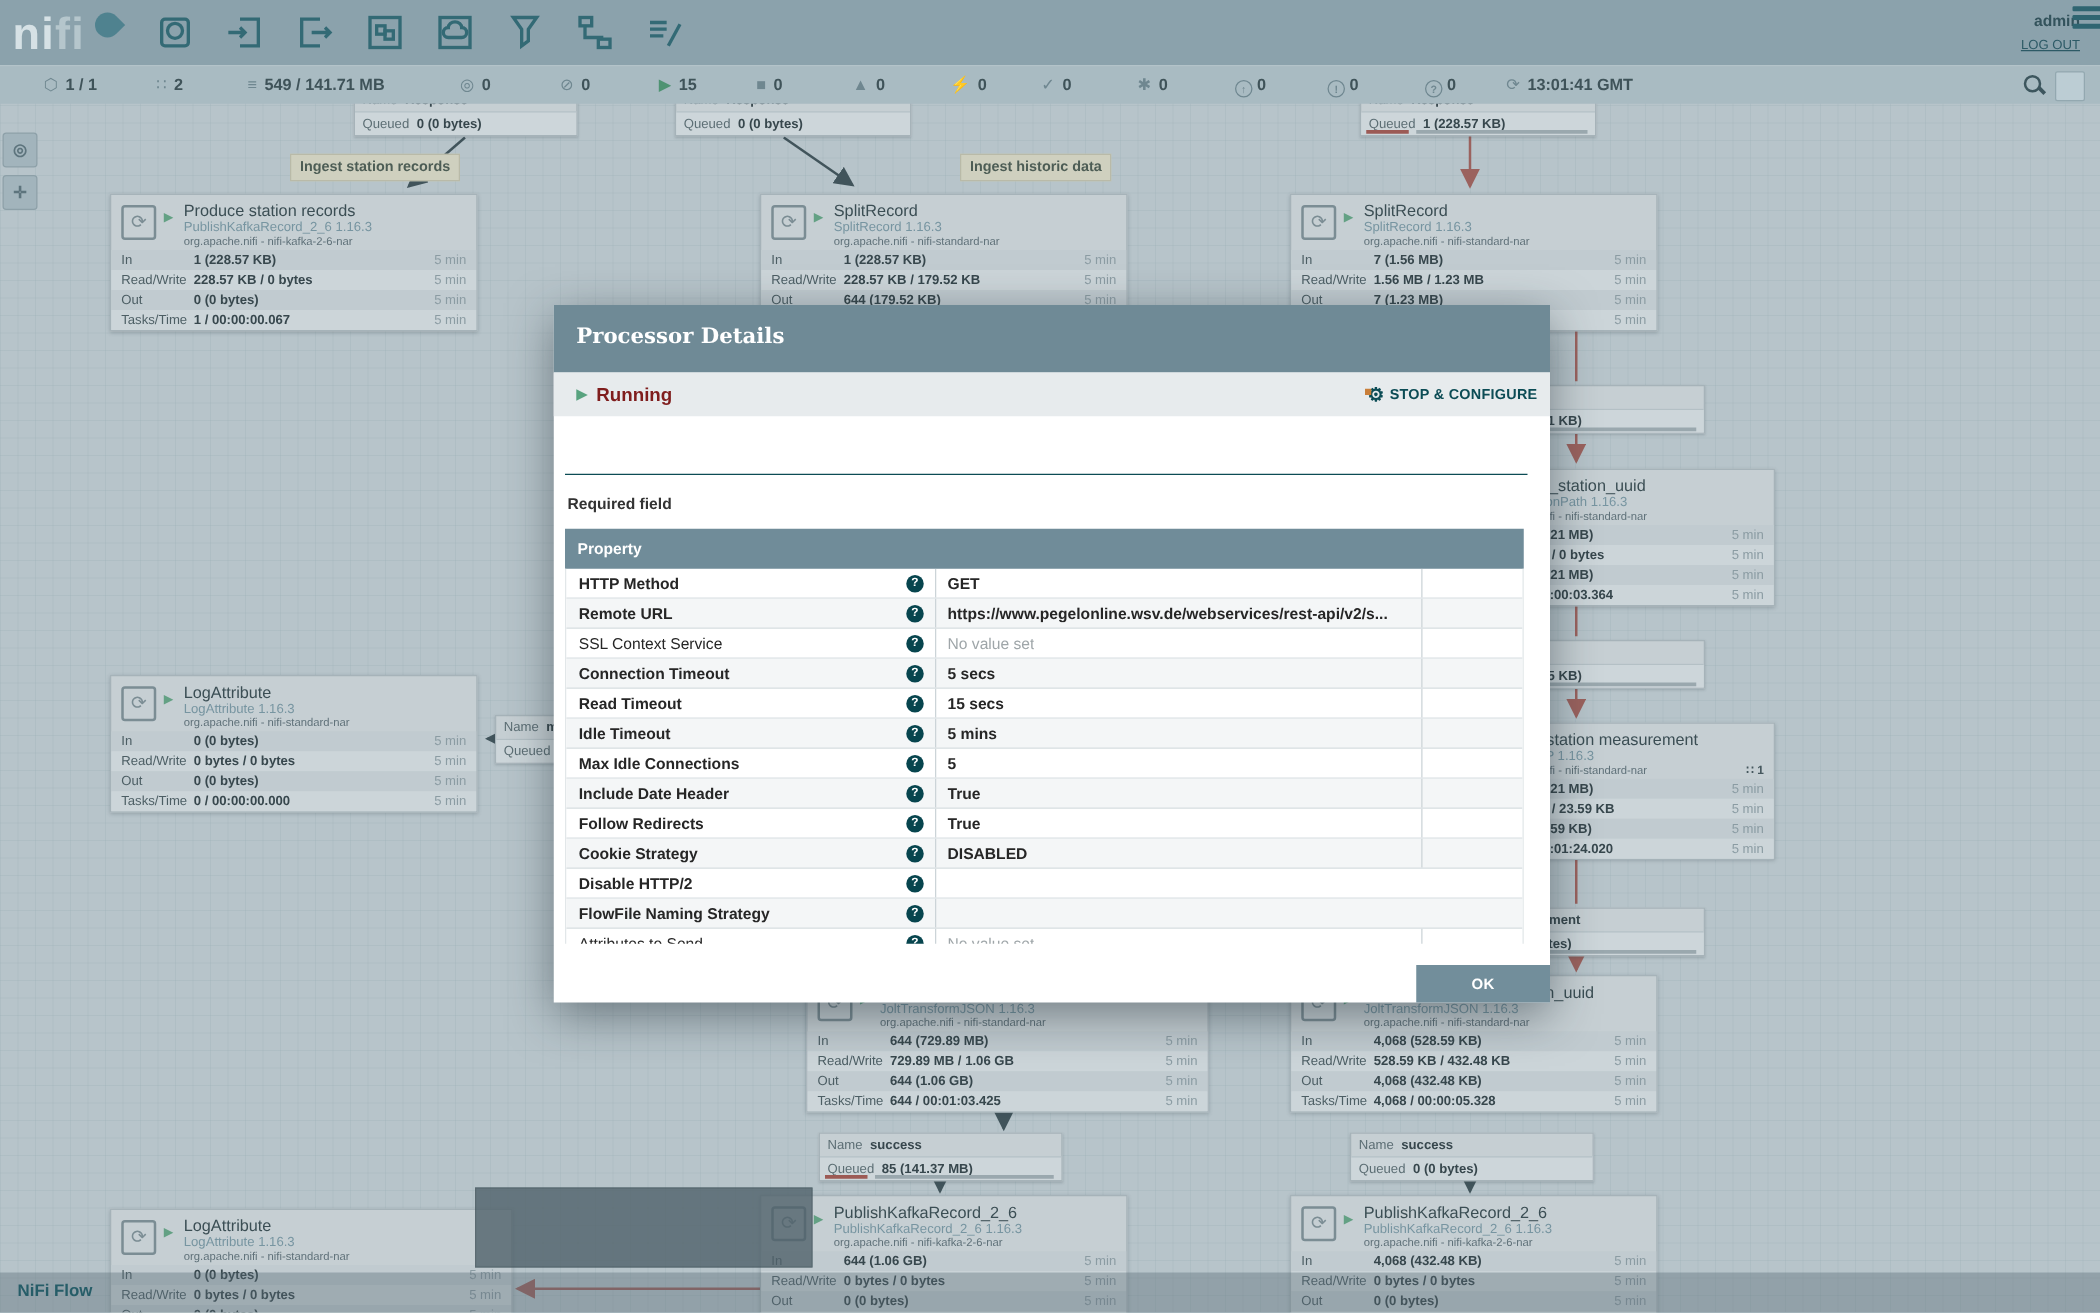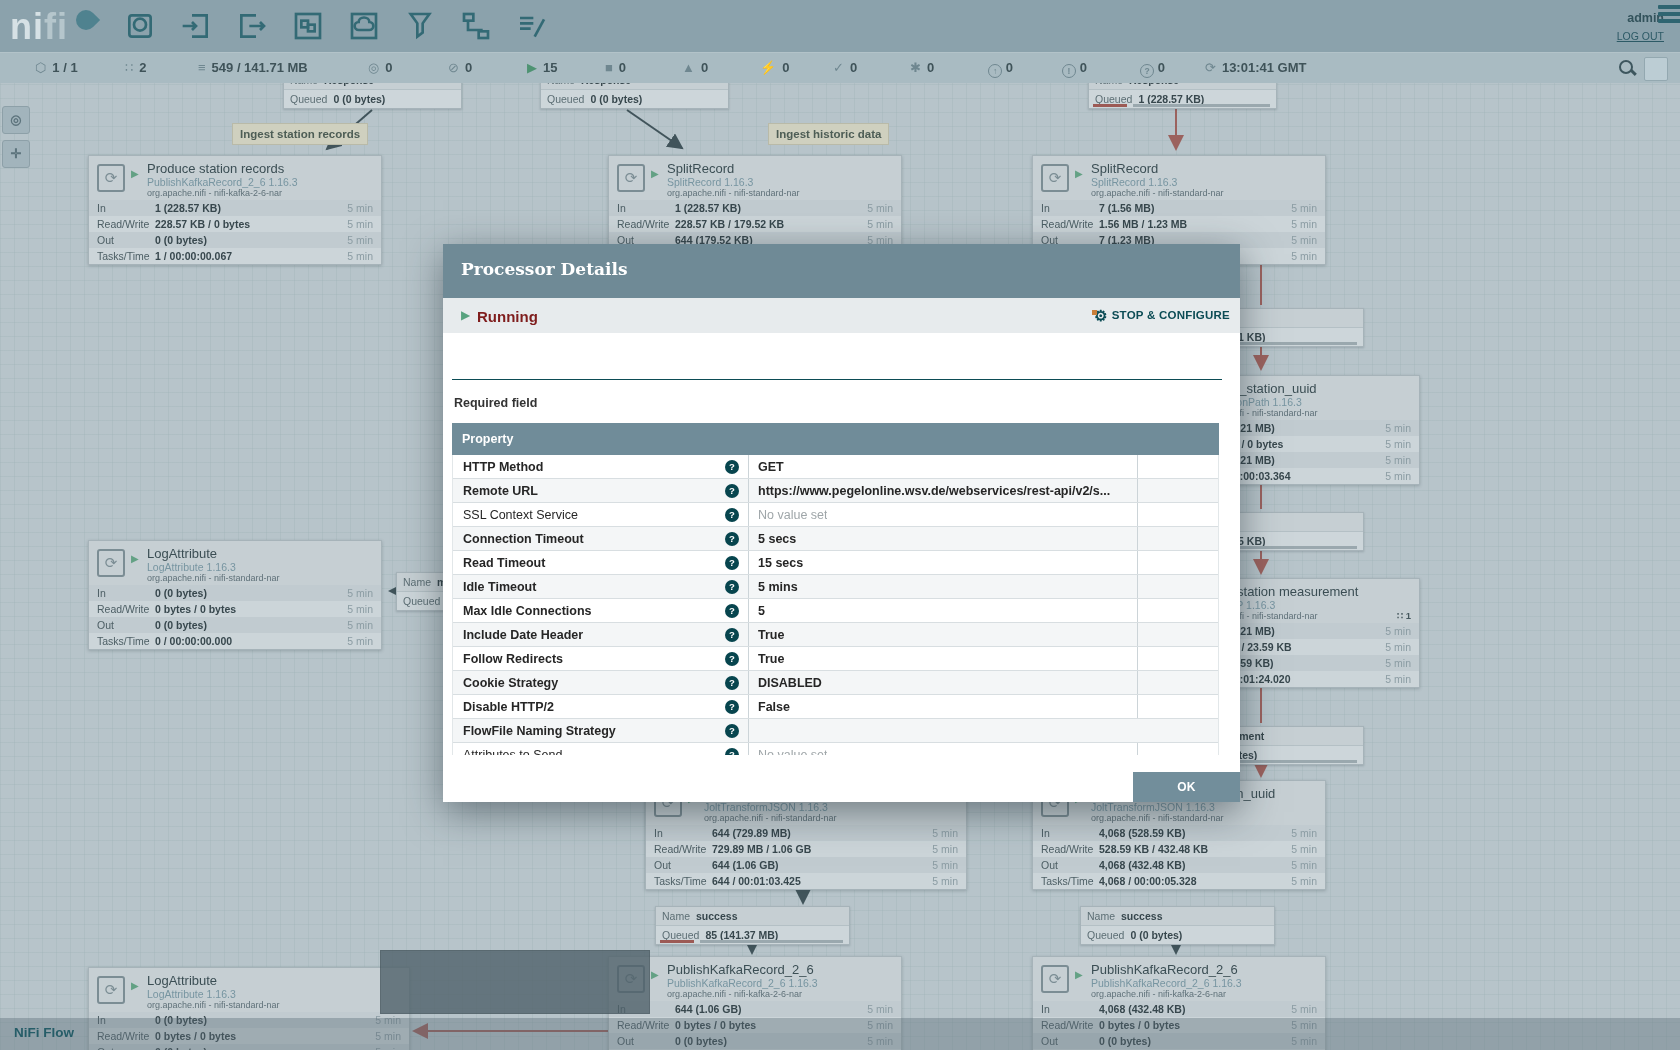--- a/index.html
+++ b/index.html
@@ -502,23 +502,20 @@
     <div class="tc2">
               <span class="pv">DISABLED</span>
             </div>
     <div class="tc3"></div>
           </div>
           <div class="trow">
             <div class="tc1">
       <span class="pn">Disable HTTP/2</span>
       <span class="qico">?</span>
     </div>
-    <div class="tc2">
-              <span class="pv">False</span>
-            </div>
     <div class="tc3"></div>
           </div>
           <div class="trow">
             <div class="tc1">
       <span class="pn">FlowFile Naming Strategy</span>
       <span class="qico">?</span>
     </div>
     <div class="tc3"></div>
           </div>
           <div class="trow">

